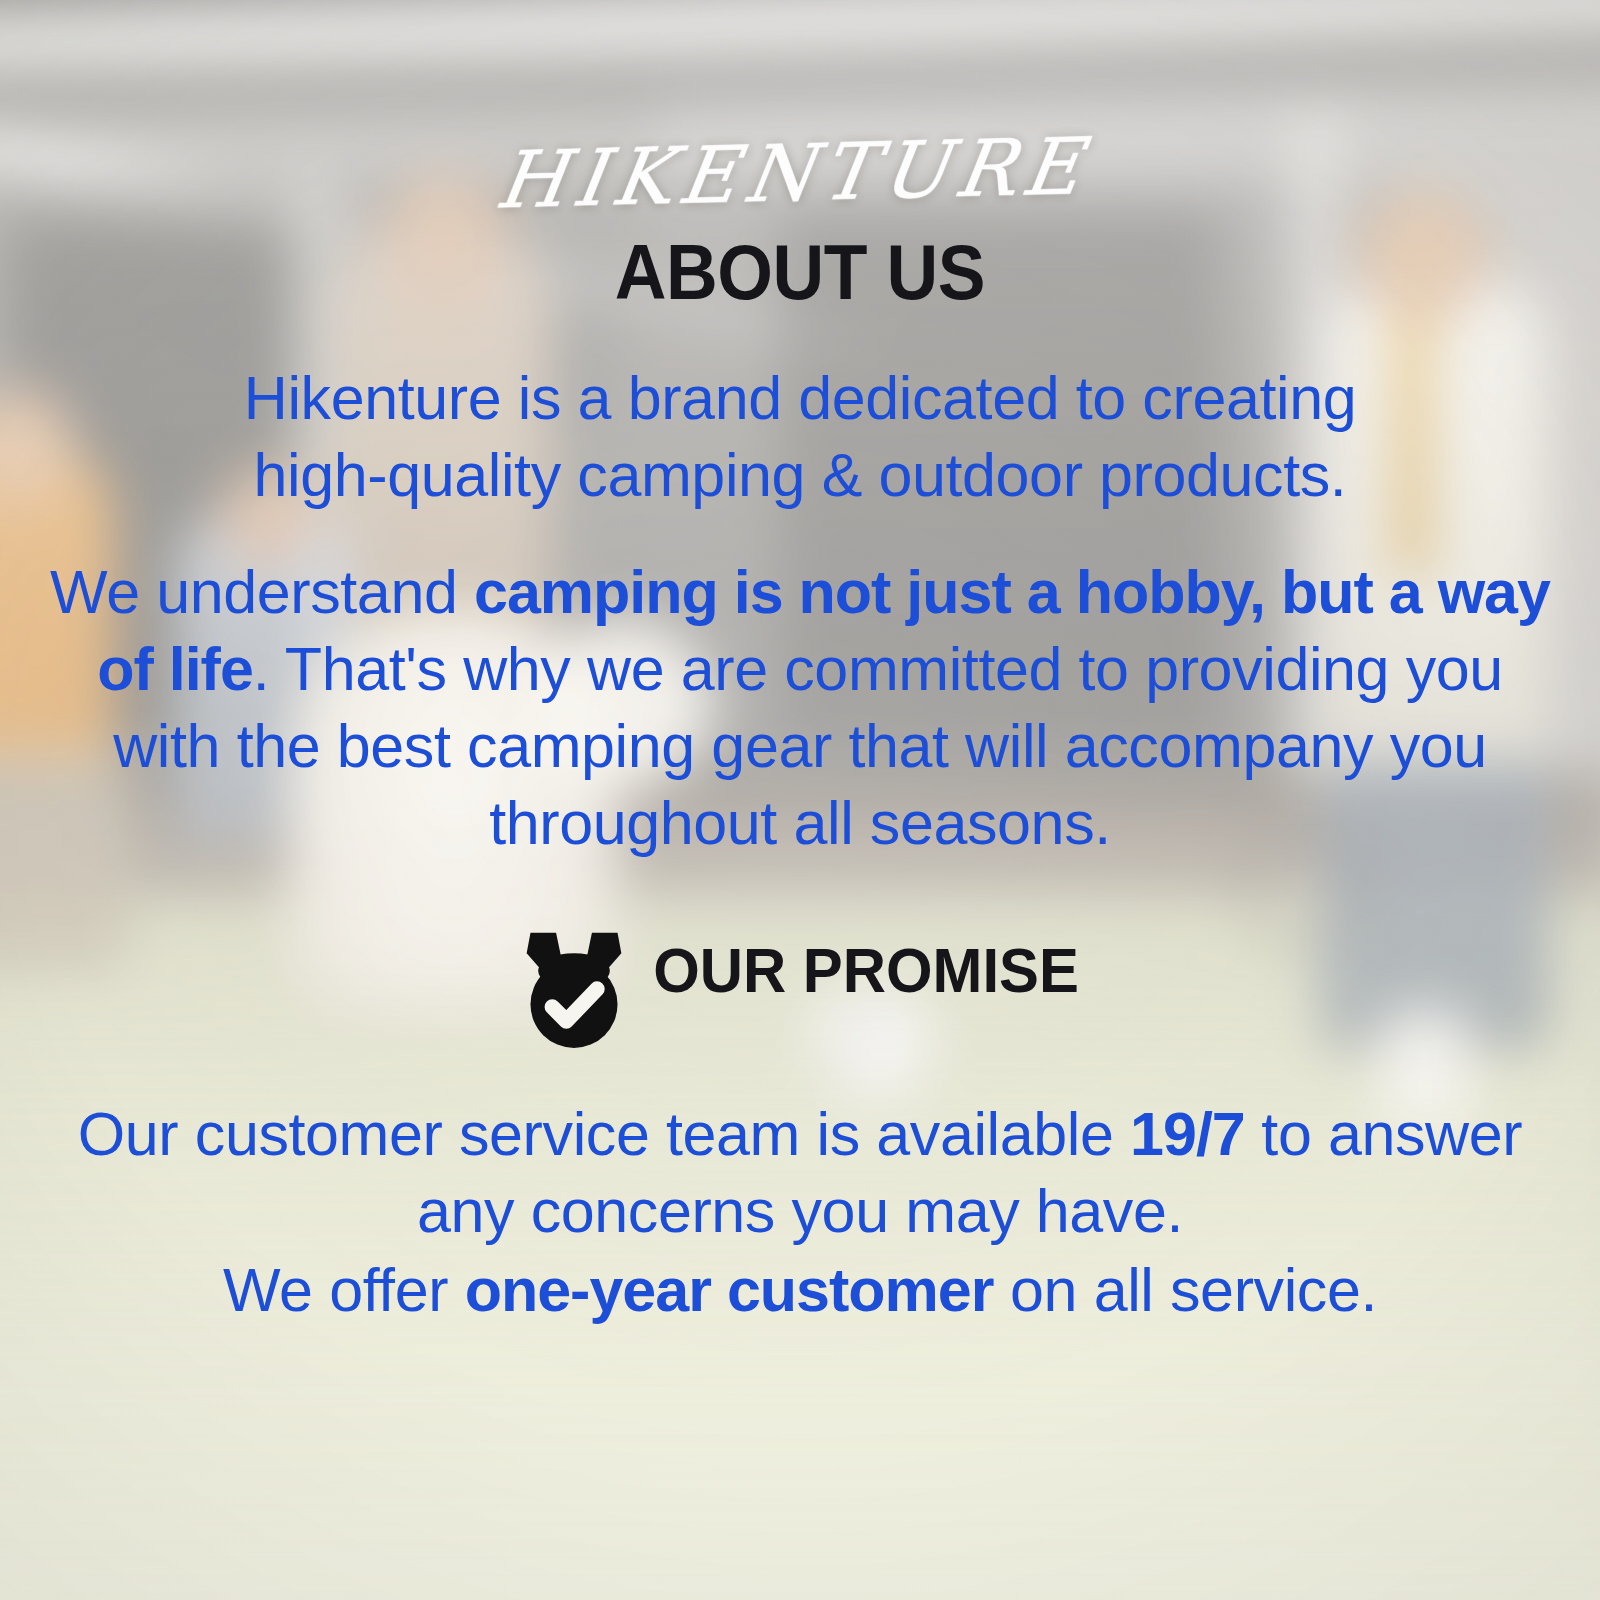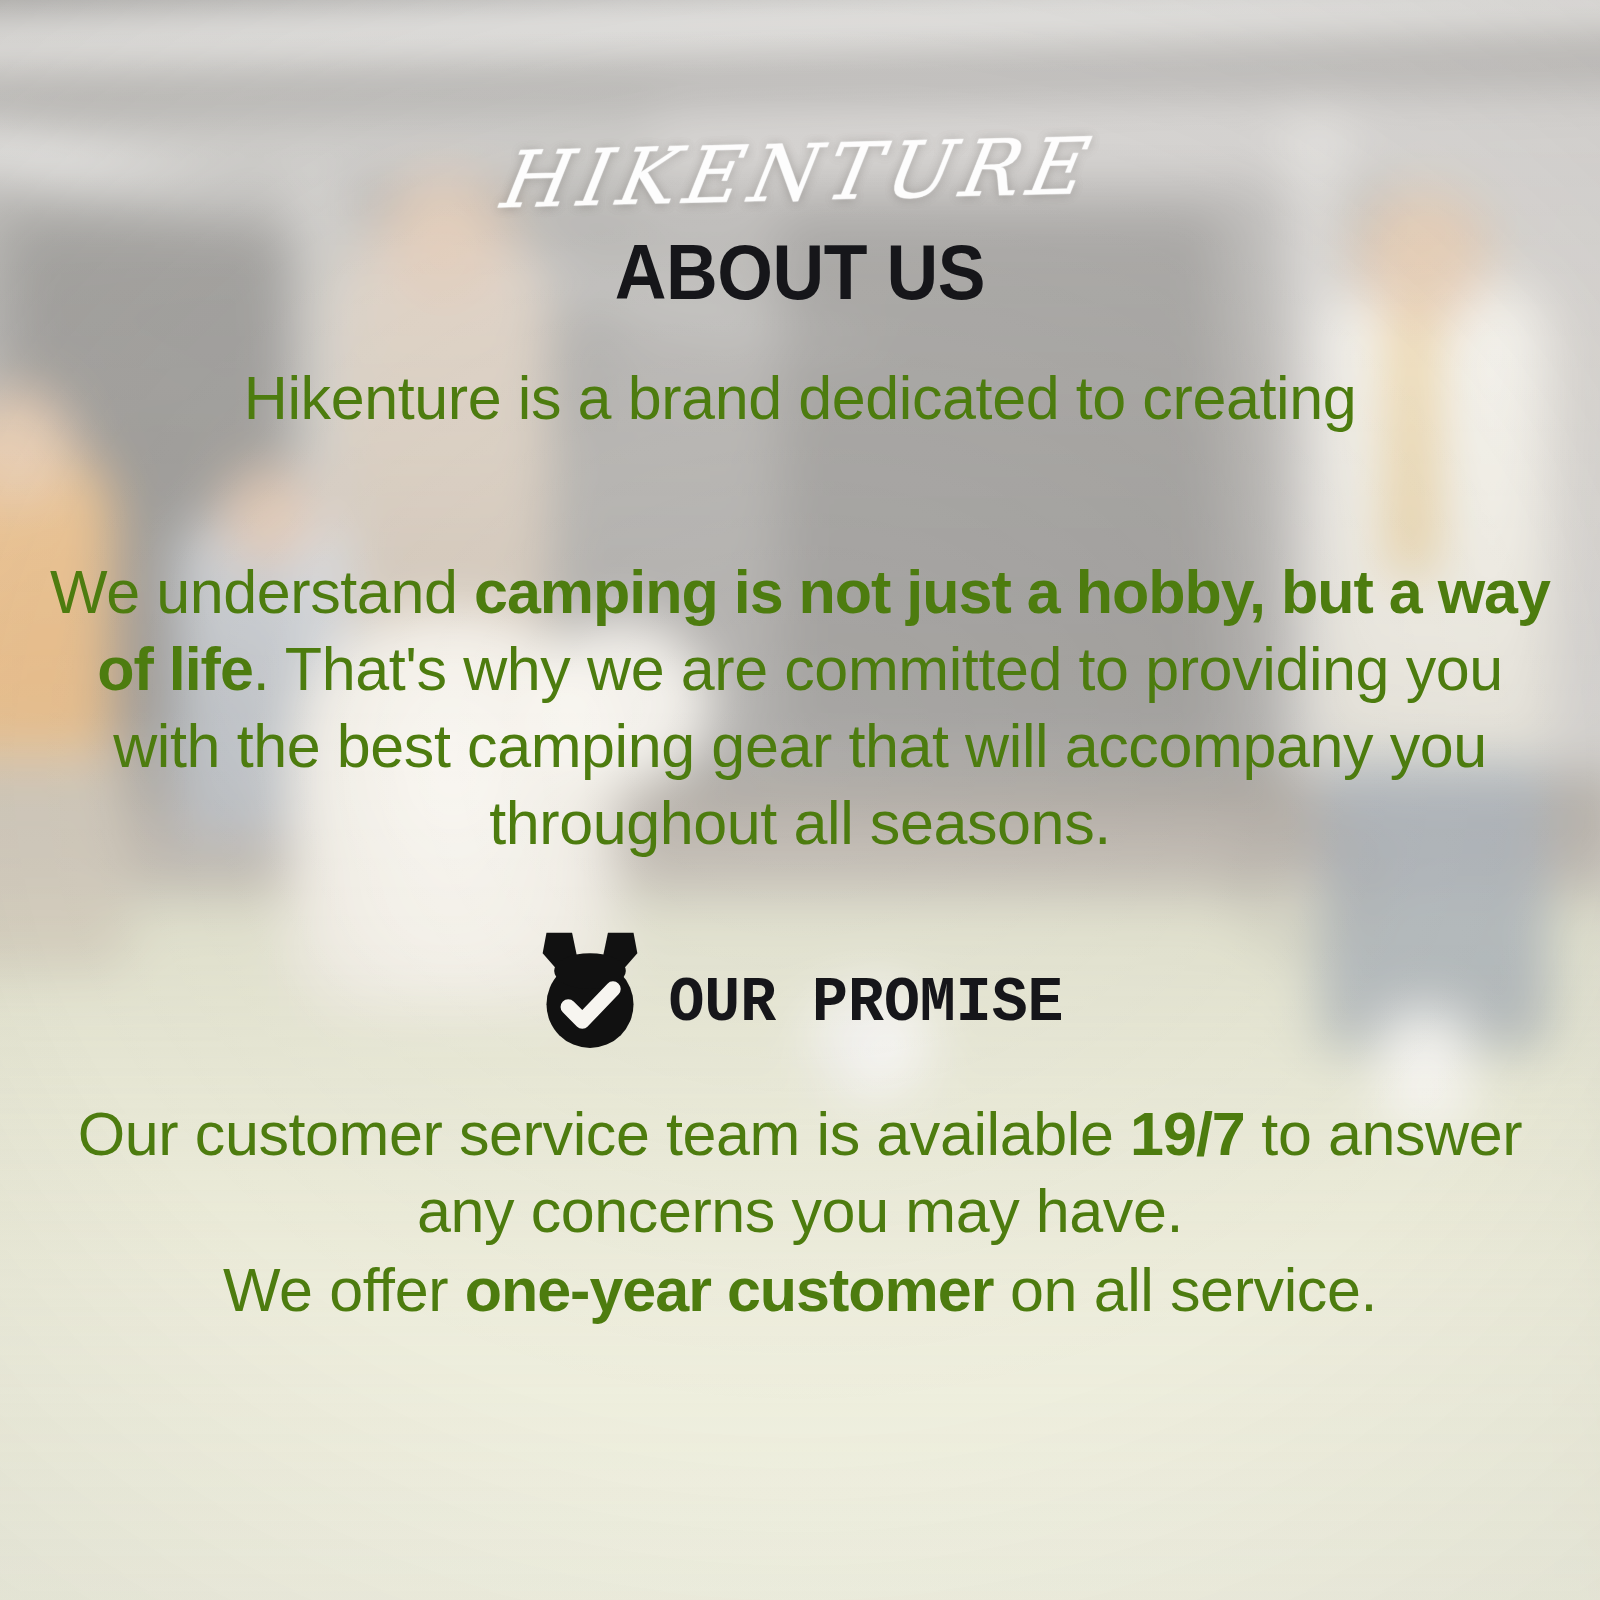--- a/index.html
+++ b/index.html
@@ -242,33 +242,32 @@
   }
 
   
   .para {
     position:absolute; left:40px; right:40px;
     text-align:center;
     font-size:61px;
     line-height:1.26;
     font-weight:400;
     letter-spacing:-0.4px;
-    color:#4d7c0f;
+    color:#1d4ed8;
   }
   .para b { font-weight:bold; letter-spacing:-1px; }
 
   .para-intro { top:360px; }
   .para-understand { top:554px; }
 
   
   .promise-row {
     position:absolute; left:0; right:0; top:925px;
-    display:flex; align-items:center; justify-content:center;
+    display:flex; align-items:flex-start; justify-content:center;
     gap:4px;
-    font-family:Liberation Mono, monospace;
   }
   .promise-icon { width:128px; height:128px; display:block; flex:0 0 auto; }
   .heading-promise {
     font-size:63px;
     font-weight:bold;
     letter-spacing:0px;
     line-height:1;
     transform:scaleX(0.95) translateY(14px);
     color:#16161a;
     white-space:nowrap;
@@ -328,20 +327,21 @@
   <div class="bg-vignette"></div>
 
   <div class="content">
 
     <div class="brand-logo">HIKENTURE</div>
 
     <h1 class="heading-about">ABOUT US</h1>
 
     <div class="para para-intro">
       <span>Hikenture is a brand dedicated to creating</span><br>
+      <span>high-quality camping &amp; outdoor products.</span>
     </div>
 
     <div class="para para-understand">
       <span>We understand </span><b>camping is not just a hobby, but a way of life</b><span>. That's why we are committed to providing you with the best camping gear that will accompany you throughout all seasons.</span>
     </div>
 
     <div class="promise-row">
       <svg class="promise-icon" viewBox="0 0 100 100" aria-hidden="true">
 
         <path d="M16 6 L36 6 L41 30 L26 37 L13 22 Z" fill="#111111"></path>

